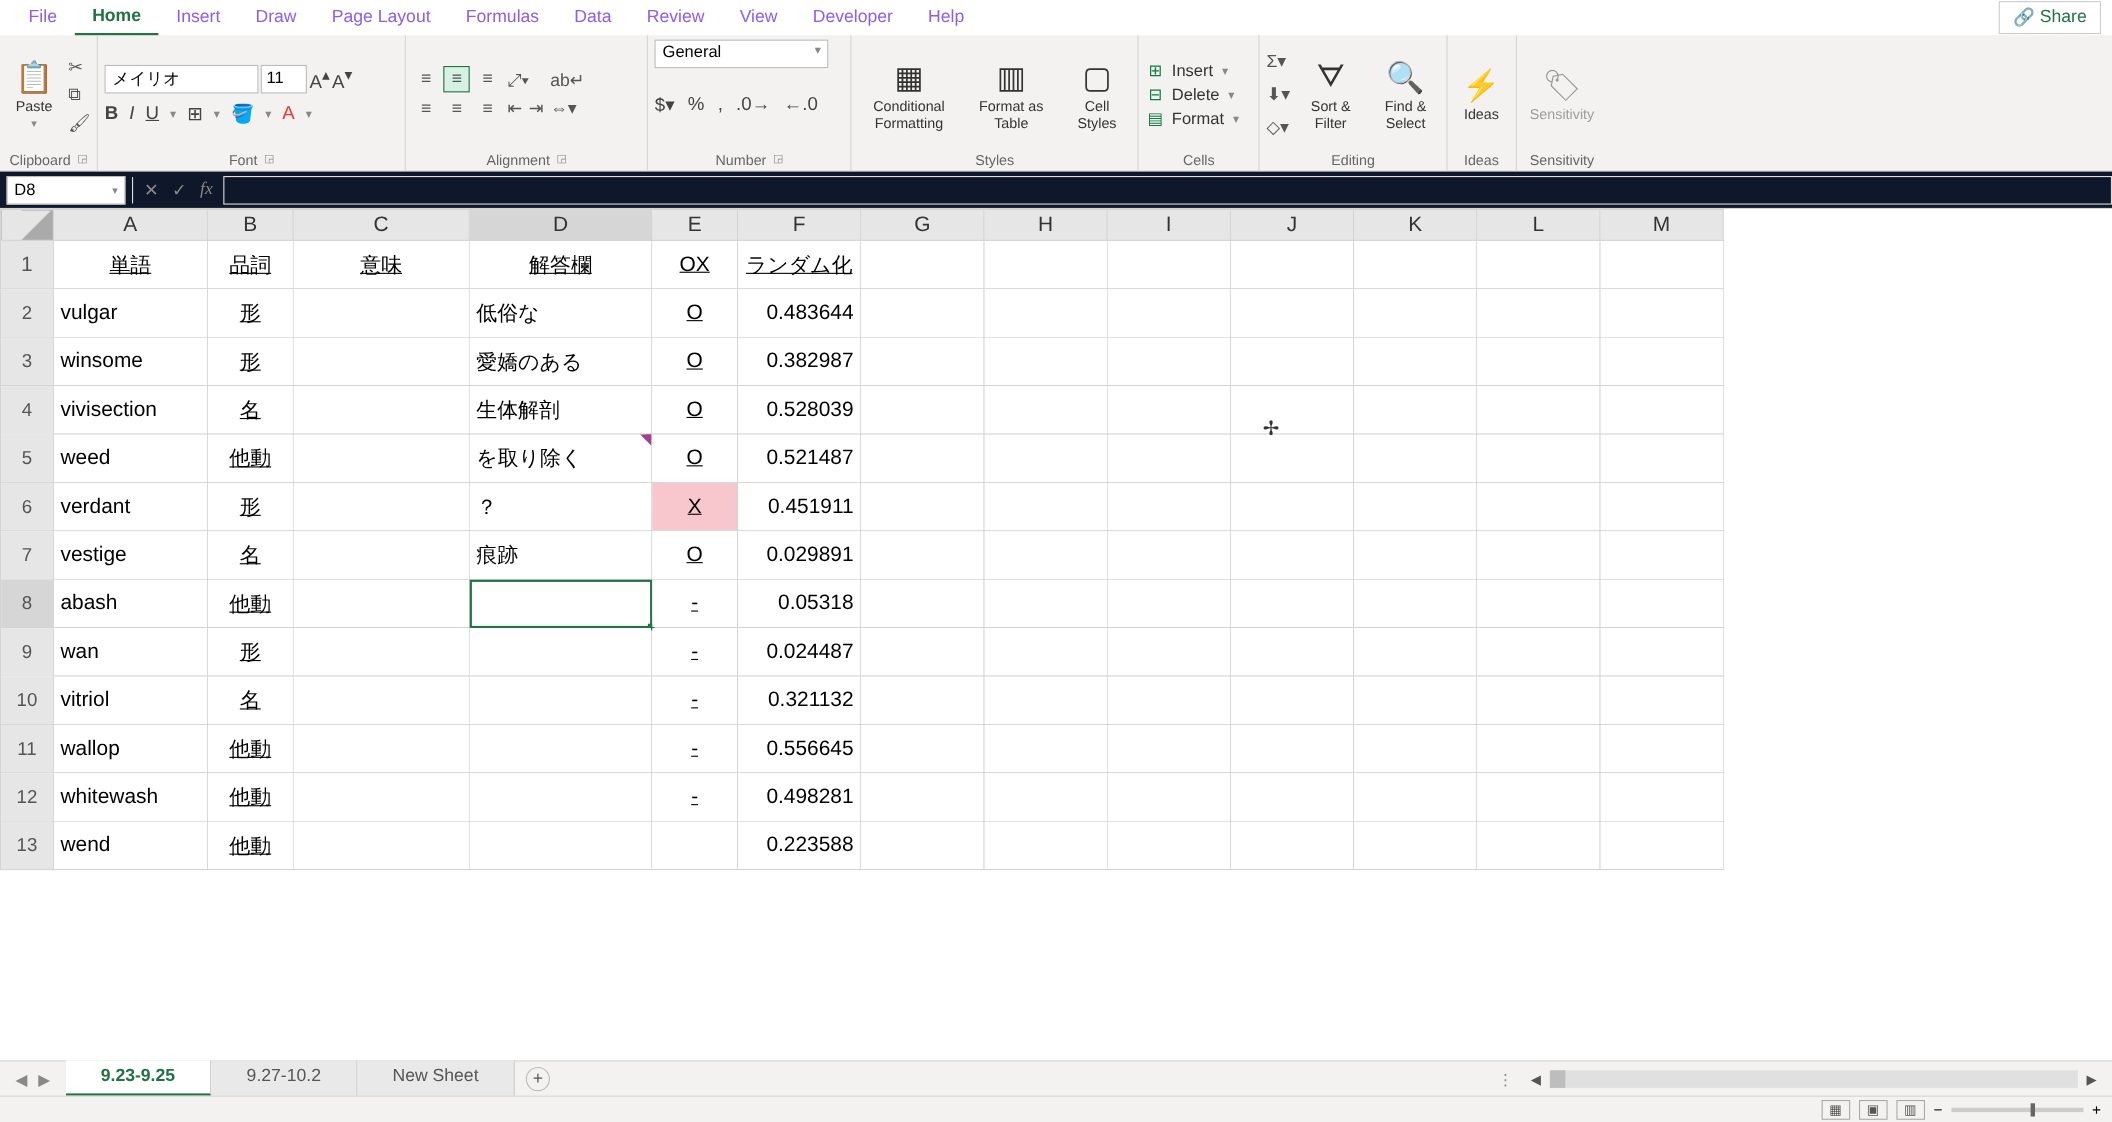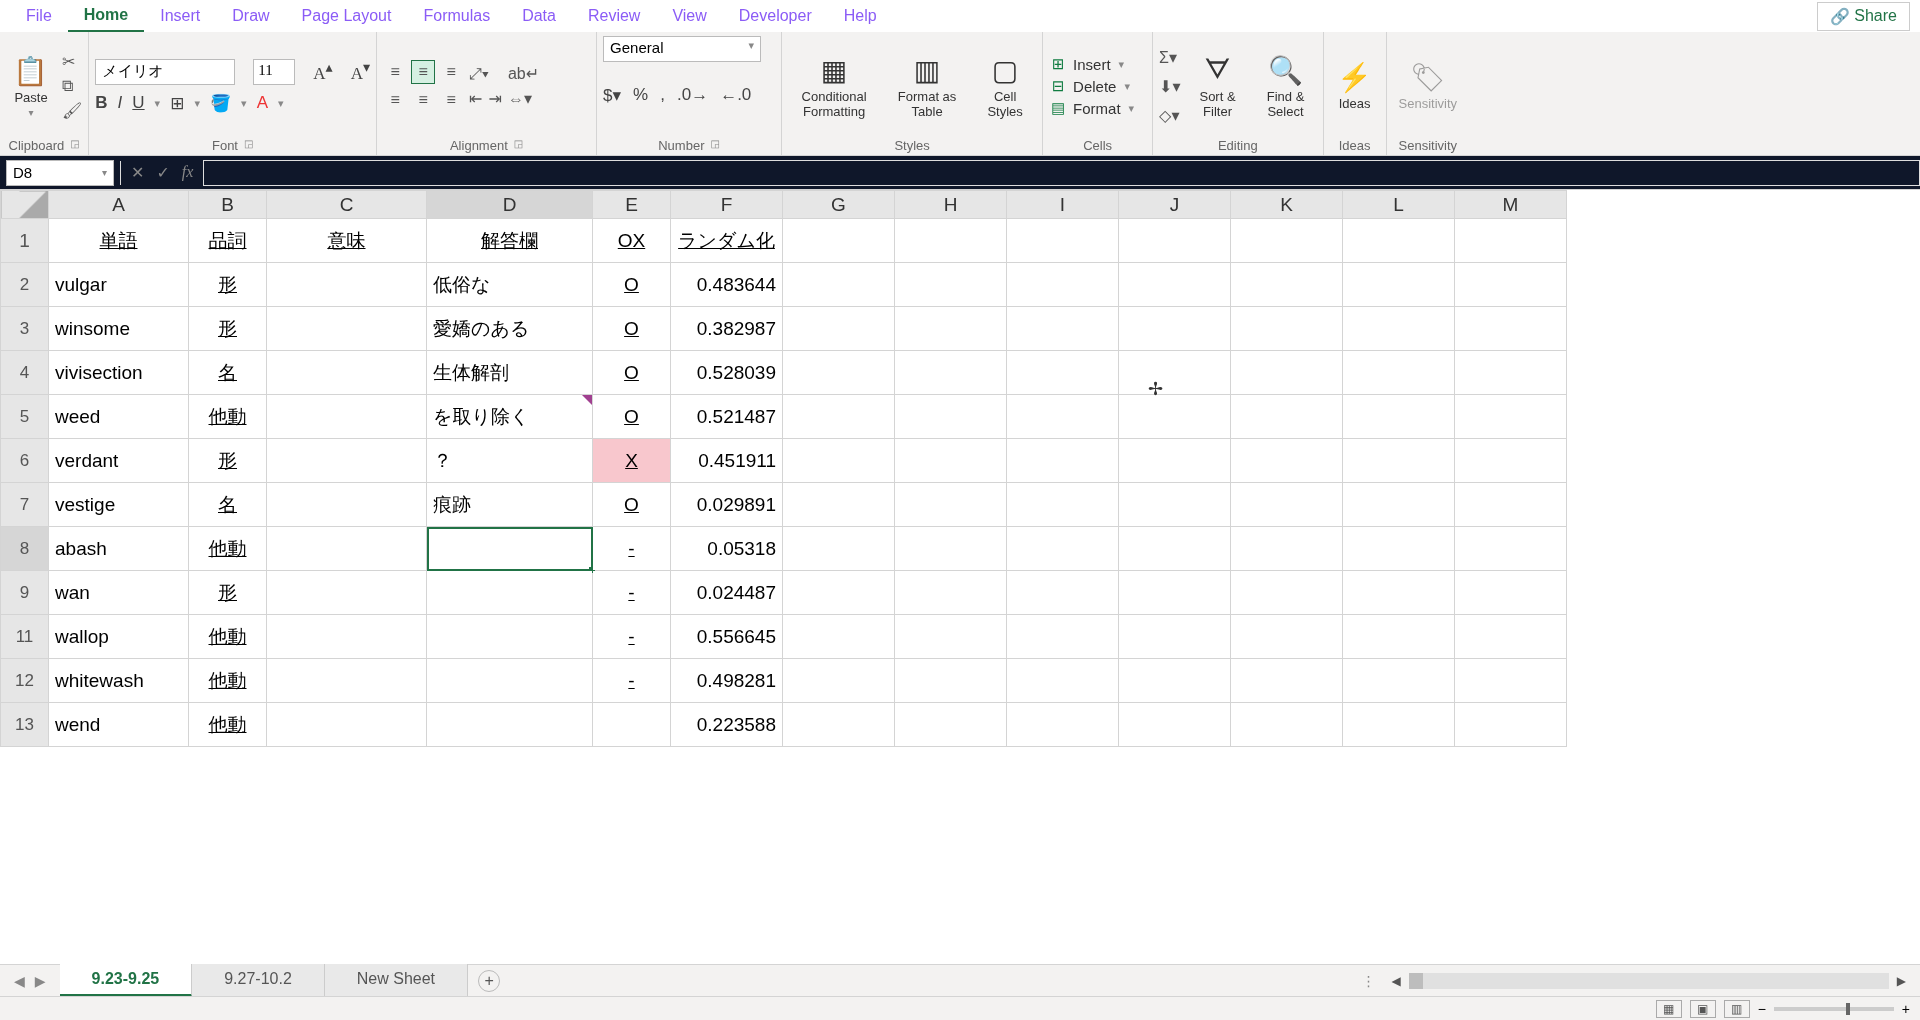--- a/index.html
+++ b/index.html
@@ -84,21 +84,21 @@
   color: #333;
   min-width: 50px;
 }
 .big-btn .icon { font-size: 28px; }
 .big-btn.disabled { opacity: .45; }
 
 .small-icon-col { display: flex; flex-direction: column; gap: 6px; justify-content: center; }
 .small-icon { font-size: 16px; color: #555; }
 
 .font-row { display: flex; flex-direction: column; gap: 8px; }
-.font-top { display: flex; align-items: flex-start; gap: 18px; font-family: Liberation Serif, serif; }
+.font-top { display: flex; align-items: flex-end; gap: 2px; }
 .font-name-input {
   width: 140px; height: 26px; border: 1px solid #bbb; background: #fff;
   padding: 2px 6px; font-size: 15px;
 }
 .font-size-input {
   width: 42px; height: 26px; border: 1px solid #bbb; background: #fff;
   padding: 2px 4px; font-size: 15px;
 }
 .font-icons-row { display: flex; gap: 10px; align-items: center; }
 .fi { font-size: 17px; color: #444; }
@@ -601,20 +601,36 @@
             <td class="right">0.024487</td>
             <td class=""></td>
             <td class=""></td>
             <td class=""></td>
             <td class=""></td>
             <td class=""></td>
             <td class=""></td>
             <td class=""></td>
           </tr>
           <tr>
+            <td class="rowhdr">10</td>
+            <td class="">vitriol</td>
+            <td class="center">名</td>
+            <td class=""></td>
+            <td class=""></td>
+            <td class="center">-</td>
+            <td class="right">0.321132</td>
+            <td class=""></td>
+            <td class=""></td>
+            <td class=""></td>
+            <td class=""></td>
+            <td class=""></td>
+            <td class=""></td>
+            <td class=""></td>
+          </tr>
+          <tr>
             <td class="rowhdr">11</td>
             <td class="">wallop</td>
             <td class="center">他動</td>
             <td class=""></td>
             <td class=""></td>
             <td class="center">-</td>
             <td class="right">0.556645</td>
             <td class=""></td>
             <td class=""></td>
             <td class=""></td>

